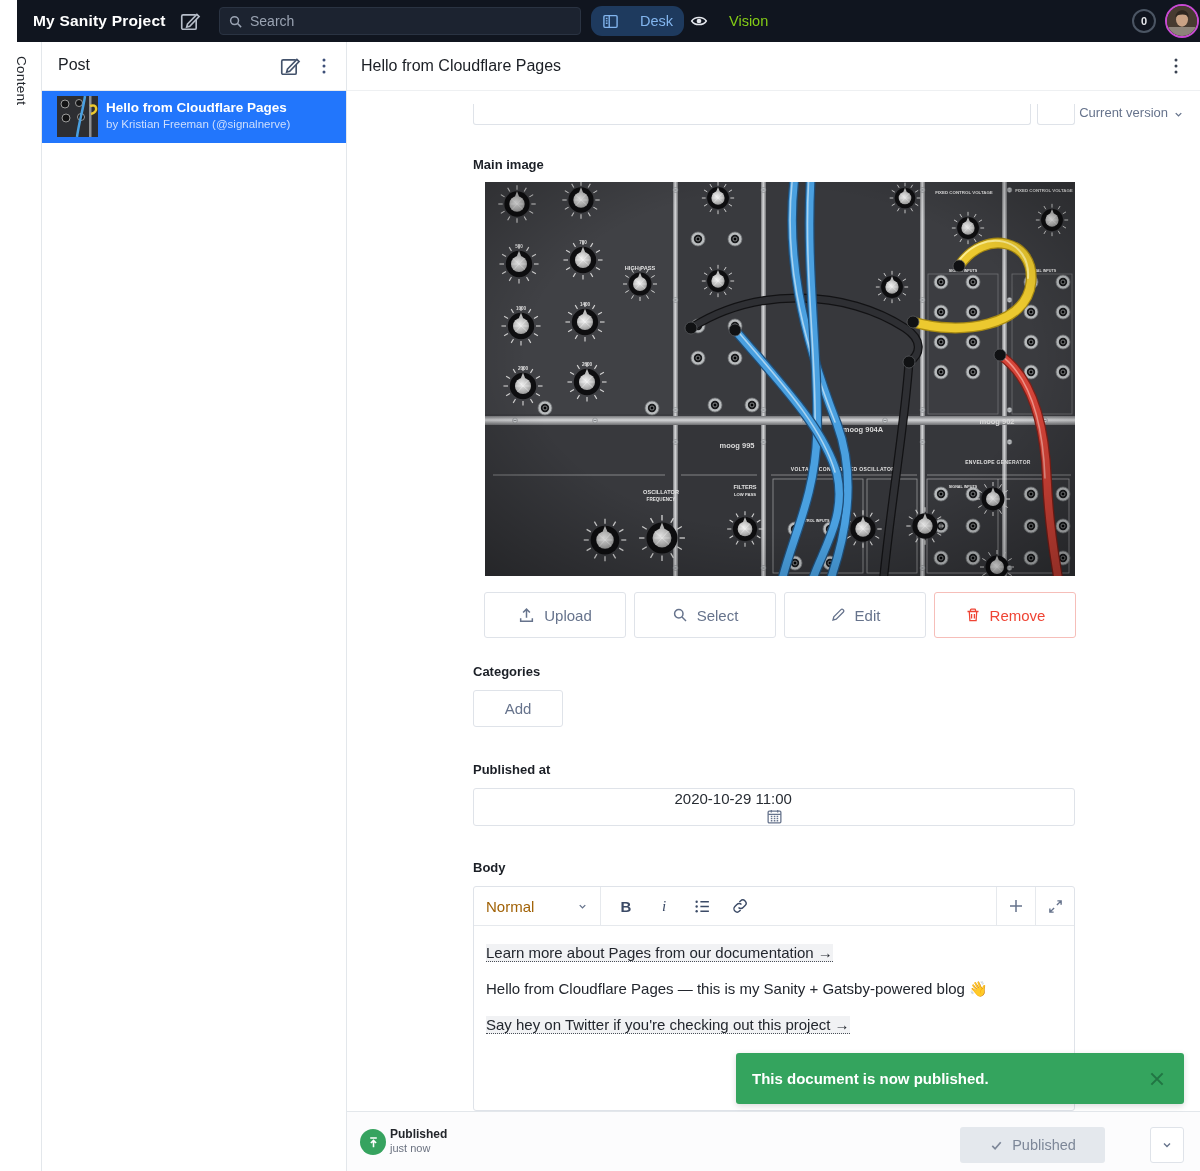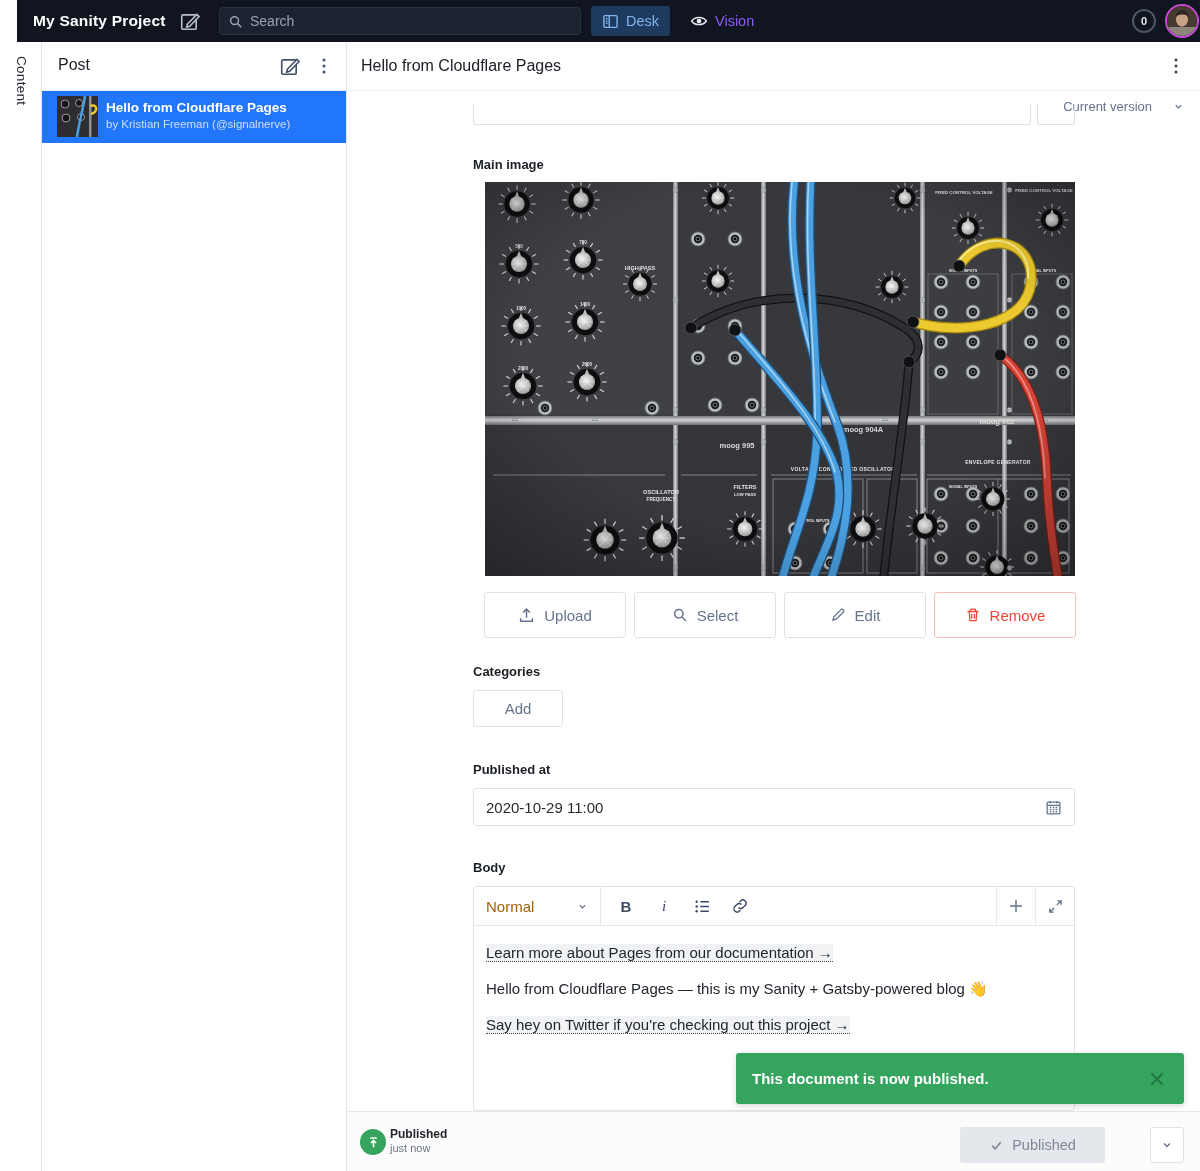--- a/index.html
+++ b/index.html
@@ -7,23 +7,23 @@
   .abs { position:absolute; }
   #app { position:relative; width:1200px; height:1171px; background:#fff; }
 
   
   #navbar { left:17px; top:0; width:1200px; height:42px; background:#10151f; display:flex; align-items:center;padding-left:46px; }
   .nav-title { position:absolute; left:16px; top:0; line-height:42px; color:#fff; font-size:15.5px; font-weight:700; letter-spacing:.2px; }
   .nav-compose { position:absolute; left:162px; top:10px; width:22px; height:22px; background:none; border:none; cursor:pointer; }
   .nav-search { position:absolute; left:202px; top:7px; width:362px; height:28px; background:#1c2330; border:1px solid #2a3342; border-radius:4px; display:flex; align-items:center; padding:0 8px; }
   .nav-search input { flex:1; background:transparent; border:none; outline:none; color:#ffffff; font-size:14px; margin-left:7px; font-family:inherit; }
   .nav-search input::placeholder { color:#9aa3b2; }
-  .nav-tab { position:absolute; top:6px; height:30px; display:flex; align-items:center; gap:7px; padding:0 11px; border-radius:3px; font-size:14.5px; cursor:pointer; }
+  .nav-tab { position:absolute; top:6px; height:30px; display:flex; align-items:center; gap:21px; padding:0 11px; border-radius:11px; font-size:14.5px; cursor:pointer; }
   .nav-tab.active { left:574px; background:#1e3a5e; color:#82b5ee; }
-  .nav-tab.plain { left:662px; color:#8b5cf6; }
+  .nav-tab.plain { left:662px; color:#84cc16; }
   .nav-badge { position:absolute; left:1115px; top:9px; width:24px; height:24px; border:2px solid #4b5563; border-radius:50%; color:#e5e7eb; font-size:11px; font-weight:700; display:flex; align-items:center; justify-content:center; cursor:pointer; }
   .nav-avatar { position:absolute; left:1148px; top:4px; width:34px; height:34px; border-radius:50%; border:2px solid #c84ad4; overflow:hidden; cursor:pointer; background:#3a3129; }
   .nav-avatar svg { display:block; }
   .nav-avatar-chev { position:absolute; left:1185px; top:15px; }
 
   
   #rail { left:0; top:42px; width:42px; height:1129px; background:#fff; border-right:1px solid #e3e7eb; cursor:pointer; }
   .rail-label { position:absolute; left:14px; top:14px; writing-mode:vertical-rl; font-size:13.5px; color:#22262c; letter-spacing:.3px; }
 
   
@@ -35,38 +35,38 @@
   .list-item { position:absolute; left:0; top:49px; width:100%; height:52px; background:#2276fc; cursor:pointer; }
   .list-thumb { position:absolute; left:15px; top:5px; width:41px; height:41px; background:#2a2b2f; overflow:hidden; }
   .list-item-title { position:absolute; left:64px; top:9px; color:#fff; font-size:13.5px; font-weight:600; }
   .list-item-sub { position:absolute; left:64px; top:27px; color:#cfdffc; font-size:11.5px; }
 
   
   #docpane { left:347px; top:42px; width:853px; height:1129px; background:#fff; }
   .doc-header { position:absolute; left:0; top:0; width:100%; height:49px; border-bottom:1px solid #eef0f2; }
   .doc-title { position:absolute; left:14px; top:15px; font-size:16px; font-weight:500; color:#1a1e24; }
   .doc-kebab { position:absolute; right:12px; top:13px; width:20px; height:22px; background:none; border:none; cursor:pointer; }
-  .version-row { position:absolute; right:16px; top:50px; height:28px; display:flex; align-items:center; gap:21px; color:#66738c; font-size:13px; cursor:pointer; }
+  .version-row { position:absolute; right:16px; top:50px; height:28px; display:flex; align-items:flex-end; gap:5px; color:#66738c; font-size:13px; cursor:pointer; }
 
   .field-label { position:absolute; font-size:13px; font-weight:600; color:#1b1f26; }
 
   
   .cut-input { position:absolute; left:126px; top:62px; width:558px; height:21px; border:1px solid #dfe3e9; border-top:none; border-radius:0 0 3px 3px; }
   .cut-btn   { position:absolute; left:690px; top:62px; width:38px;  height:21px; border:1px solid #dfe3e9; border-top:none; border-radius:0 0 3px 3px; }
 
   .photo { position:absolute; left:138px; top:140px; width:590px; height:394px; cursor:pointer; }
 
   .img-btn-row { position:absolute; left:137px; top:550px; width:592px; display:flex; gap:8px; }
   .img-btn { height:46px; background:#fff; border:1px solid #dfe3e9; border-radius:3px; color:#66738c; font-size:15px; font-family:inherit; display:flex; align-items:center; justify-content:center; gap:9px; cursor:pointer; }
   .img-btn.w { width:142px; }
   .img-btn.danger { color:#ef4434; border-color:#f6beb9; }
 
   .add-btn { position:absolute; left:126px; top:648px; width:90px; height:37px; background:#fff; border:1px solid #dfe3e9; border-radius:3px; color:#66738c; font-size:15px; font-family:inherit; cursor:pointer; }
 
-  .date-input { position:absolute; left:126px; top:746px; width:602px; height:38px; border:1px solid #dfe3e9; border-radius:3px; display:flex; align-items:center; padding:0 12px; }
+  .date-input { position:absolute; left:126px; top:746px; width:602px; height:38px; border:1px solid #dfe3e9; border-radius:3px; display:flex; align-items:center; padding:0 12px;flex-direction:column; }
   .date-input input { flex:1; border:none; outline:none; font-size:15px; color:#272c33; font-family:inherit; }
 
   .editor { position:absolute; left:126px; top:844px; width:602px; height:225px; border:1px solid #dfe3e9; border-radius:3px; background:#fff; }
   .ed-toolbar { position:absolute; left:0; top:0; width:100%; height:39px; border-bottom:1px solid #e6e9ed; display:flex; align-items:center; }
   .ed-style { width:127px; height:100%; display:flex; align-items:center; justify-content:space-between; padding:0 12px; border-right:1px solid #e6e9ed; color:#a16207; font-size:15px; cursor:pointer; }
   .ed-tools { display:flex; align-items:center; gap:4px; padding-left:8px; flex:1; }
   .ed-tool { width:34px; height:30px; display:flex; align-items:center; justify-content:center; background:none; border:none; cursor:pointer; color:#3b4a66; }
   .ed-b { font-weight:700; font-size:15px; font-family:"Liberation Sans",sans-serif; }
   .ed-i { font-style:italic; font-size:15px; font-family:"Liberation Serif",serif; }
   .ed-right { display:flex; height:100%; }

